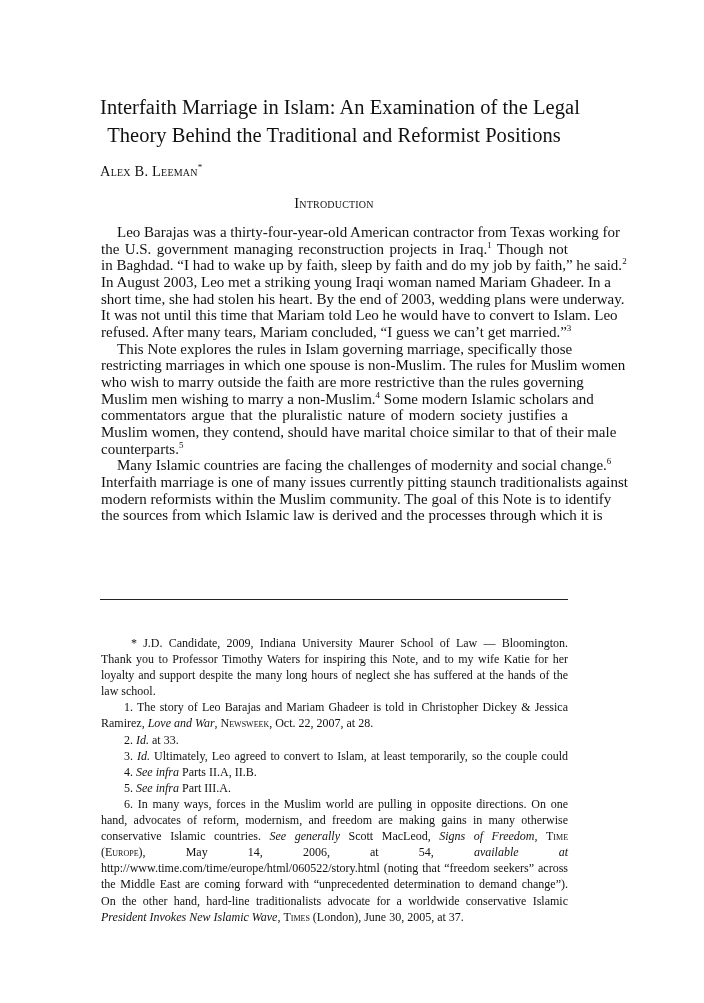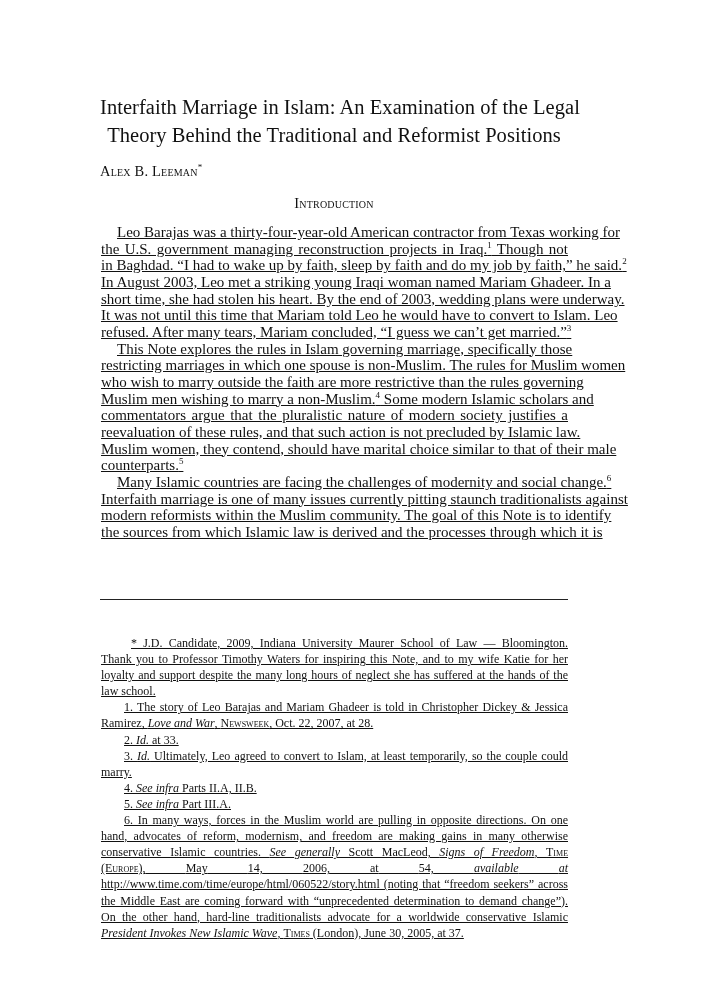--- a/index.html
+++ b/index.html
@@ -9,21 +9,21 @@
   .title { position: absolute; left: 100px; width: 468px; text-align: center;
            font-weight: normal; font-size: 20.5px; line-height: 28px; top: 93px; letter-spacing: 0.05px; }
   .title .ln { display: block; white-space: nowrap; }
   .author { position: absolute; left: 100px; width: 468px; top: 163px;
             font-size: 14.5px; font-variant: small-caps; letter-spacing: 0.2px; }
   .author sup { font-size: 9px; vertical-align: 6px; line-height: 0; }
   .heading { position: absolute; left: 100px; width: 468px; text-align: center; top: 195px;
              font-size: 14.5px; font-variant: small-caps; letter-spacing: 0.2px; }
   .body { position: absolute; left: 101px; width: 467px; top: 224px; font-size: 15px; }
   .line { display: block; height: 16.67px; line-height: 16.67px; white-space: nowrap;
-          text-align: justify; text-align-last: justify; text-decoration: underline; }
+          text-align: justify; text-align-last: justify; }
   .line.last { text-align-last: left; }
   .line.indent { padding-left: 16px; }
   sup.fn { font-size: 9px; vertical-align: 6px; line-height: 0; }
   .rule { position: absolute; left: 100px; width: 468px; top: 599px; height: 0;
           border-top: 1px solid #222; }
   .notes { position: absolute; left: 101px; width: 467px; top: 635px; font-size: 12px; }
   .notes .line { height: 16.1px; line-height: 16.1px; }
   .notes .line.indent { padding-left: 23px; }
   .notes .line.indent2 { padding-left: 30px; }
   .sc { font-variant: small-caps; }
@@ -53,21 +53,20 @@
     <span class="line"><span>In August 2003, Leo met a striking young Iraqi woman named Mariam Ghadeer. In a</span></span>
     <span class="line"><span>short time, she had stolen his heart. By the end of 2003, wedding plans were underway.</span></span>
     <span class="line"><span>It was not until this time that Mariam told Leo he would have to convert to Islam. Leo</span></span>
     <span class="line last"><span>refused. After many tears, Mariam concluded, “I guess we can’t get married.”</span><sup class="fn">3</sup></span>
 
     <span class="line indent"><span>This Note explores the rules in Islam governing marriage, specifically those</span></span>
     <span class="line"><span>restricting marriages in which one spouse is non-Muslim. The rules for Muslim women</span></span>
     <span class="line"><span>who wish to marry outside the faith are more restrictive than the rules governing</span></span>
     <span class="line"><span>Muslim men wishing to marry a non-Muslim.</span><sup class="fn">4</sup><span> Some modern Islamic scholars and</span></span>
     <span class="line"><span>commentators argue that the pluralistic nature of modern society justifies a</span></span>
-    <span class="line"><span>reevaluation of these rules, and that such action is not precluded by Islamic law.</span></span>
     <span class="line"><span>Muslim women, they contend, should have marital choice similar to that of their male</span></span>
     <span class="line last"><span>counterparts.</span><sup class="fn">5</sup></span>
 
     <span class="line indent"><span>Many Islamic countries are facing the challenges of modernity and social change.</span><sup class="fn">6</sup></span>
     <span class="line"><span>Interfaith marriage is one of many issues currently pitting staunch traditionalists against</span></span>
     <span class="line"><span>modern reformists within the Muslim community. The goal of this Note is to identify</span></span>
     <span class="line"><span>the sources from which Islamic law is derived and the processes through which it is</span></span>
   </div>
 
   <div class="rule"></div>
@@ -78,21 +77,20 @@
     <span class="line">Thank you to Professor Timothy Waters for inspiring this Note, and to my wife Katie for her</span>
     <span class="line">loyalty and support despite the many long hours of neglect she has suffered at the hands of the</span>
     <span class="line last">law school.</span>
 
     <span class="line indent">1.  The story of Leo Barajas and Mariam Ghadeer is told in Christopher Dickey &amp; Jessica</span>
     <span class="line last"><span>Ramirez, </span><i>Love and War</i><span>, </span><span class="sc">Newsweek</span><span>, Oct. 22, 2007, at 28.</span></span>
 
     <span class="line indent last"><span>2.  </span><i>Id.</i><span> at 33.</span></span>
 
     <span class="line indent"><span>3.  </span><i>Id.</i><span> Ultimately, Leo agreed to convert to Islam, at least temporarily, so the couple could</span></span>
-    <span class="line last">marry.</span>
 
     <span class="line indent last"><span>4.  </span><i>See infra</i><span> Parts II.A, II.B.</span></span>
 
     <span class="line indent last"><span>5.  </span><i>See infra</i><span> Part III.A.</span></span>
 
     <span class="line indent">6.  In many ways, forces in the Muslim world are pulling in opposite directions. On one</span>
     <span class="line">hand, advocates of reform, modernism, and freedom are making gains in many otherwise</span>
     <span class="line"><span>conservative Islamic countries. </span><i>See generally</i><span> Scott MacLeod, </span><i>Signs of Freedom</i><span>, </span><span class="sc">Time</span></span>
     <span class="line"><span class="sc">(Europe),</span> <span>May</span> <span>14,</span> <span>2006,</span> <span>at</span> <span>54,</span> <i>available</i> <i>at</i></span>
     <span class="line">http://www.time.com/time/europe/html/060522/story.html (noting that “freedom seekers” across</span>

